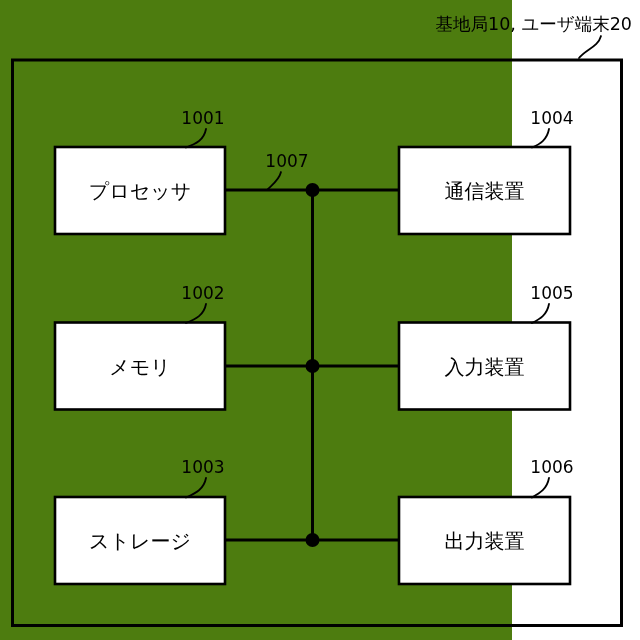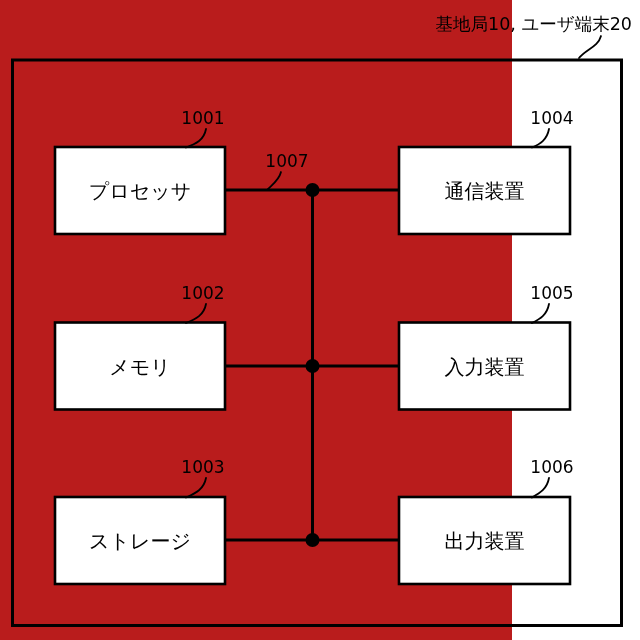--- a/index.html
+++ b/index.html
@@ -7,21 +7,21 @@
     padding: 0;
     background: #ffffff;
     width: 640px;
     height: 640px;
     overflow: hidden;
   }
   .stage {
     position: relative;
     width: 512px;
     height: 640px;
-    background: #b91c1c;
+    background: #4d7c0f;
   }
   svg {
     display: block;
     font-family: "DejaVu Sans", "Liberation Sans", sans-serif;
   }
   .frame {
     fill: none;
     stroke: #000000;
     stroke-width: 3;
   }

